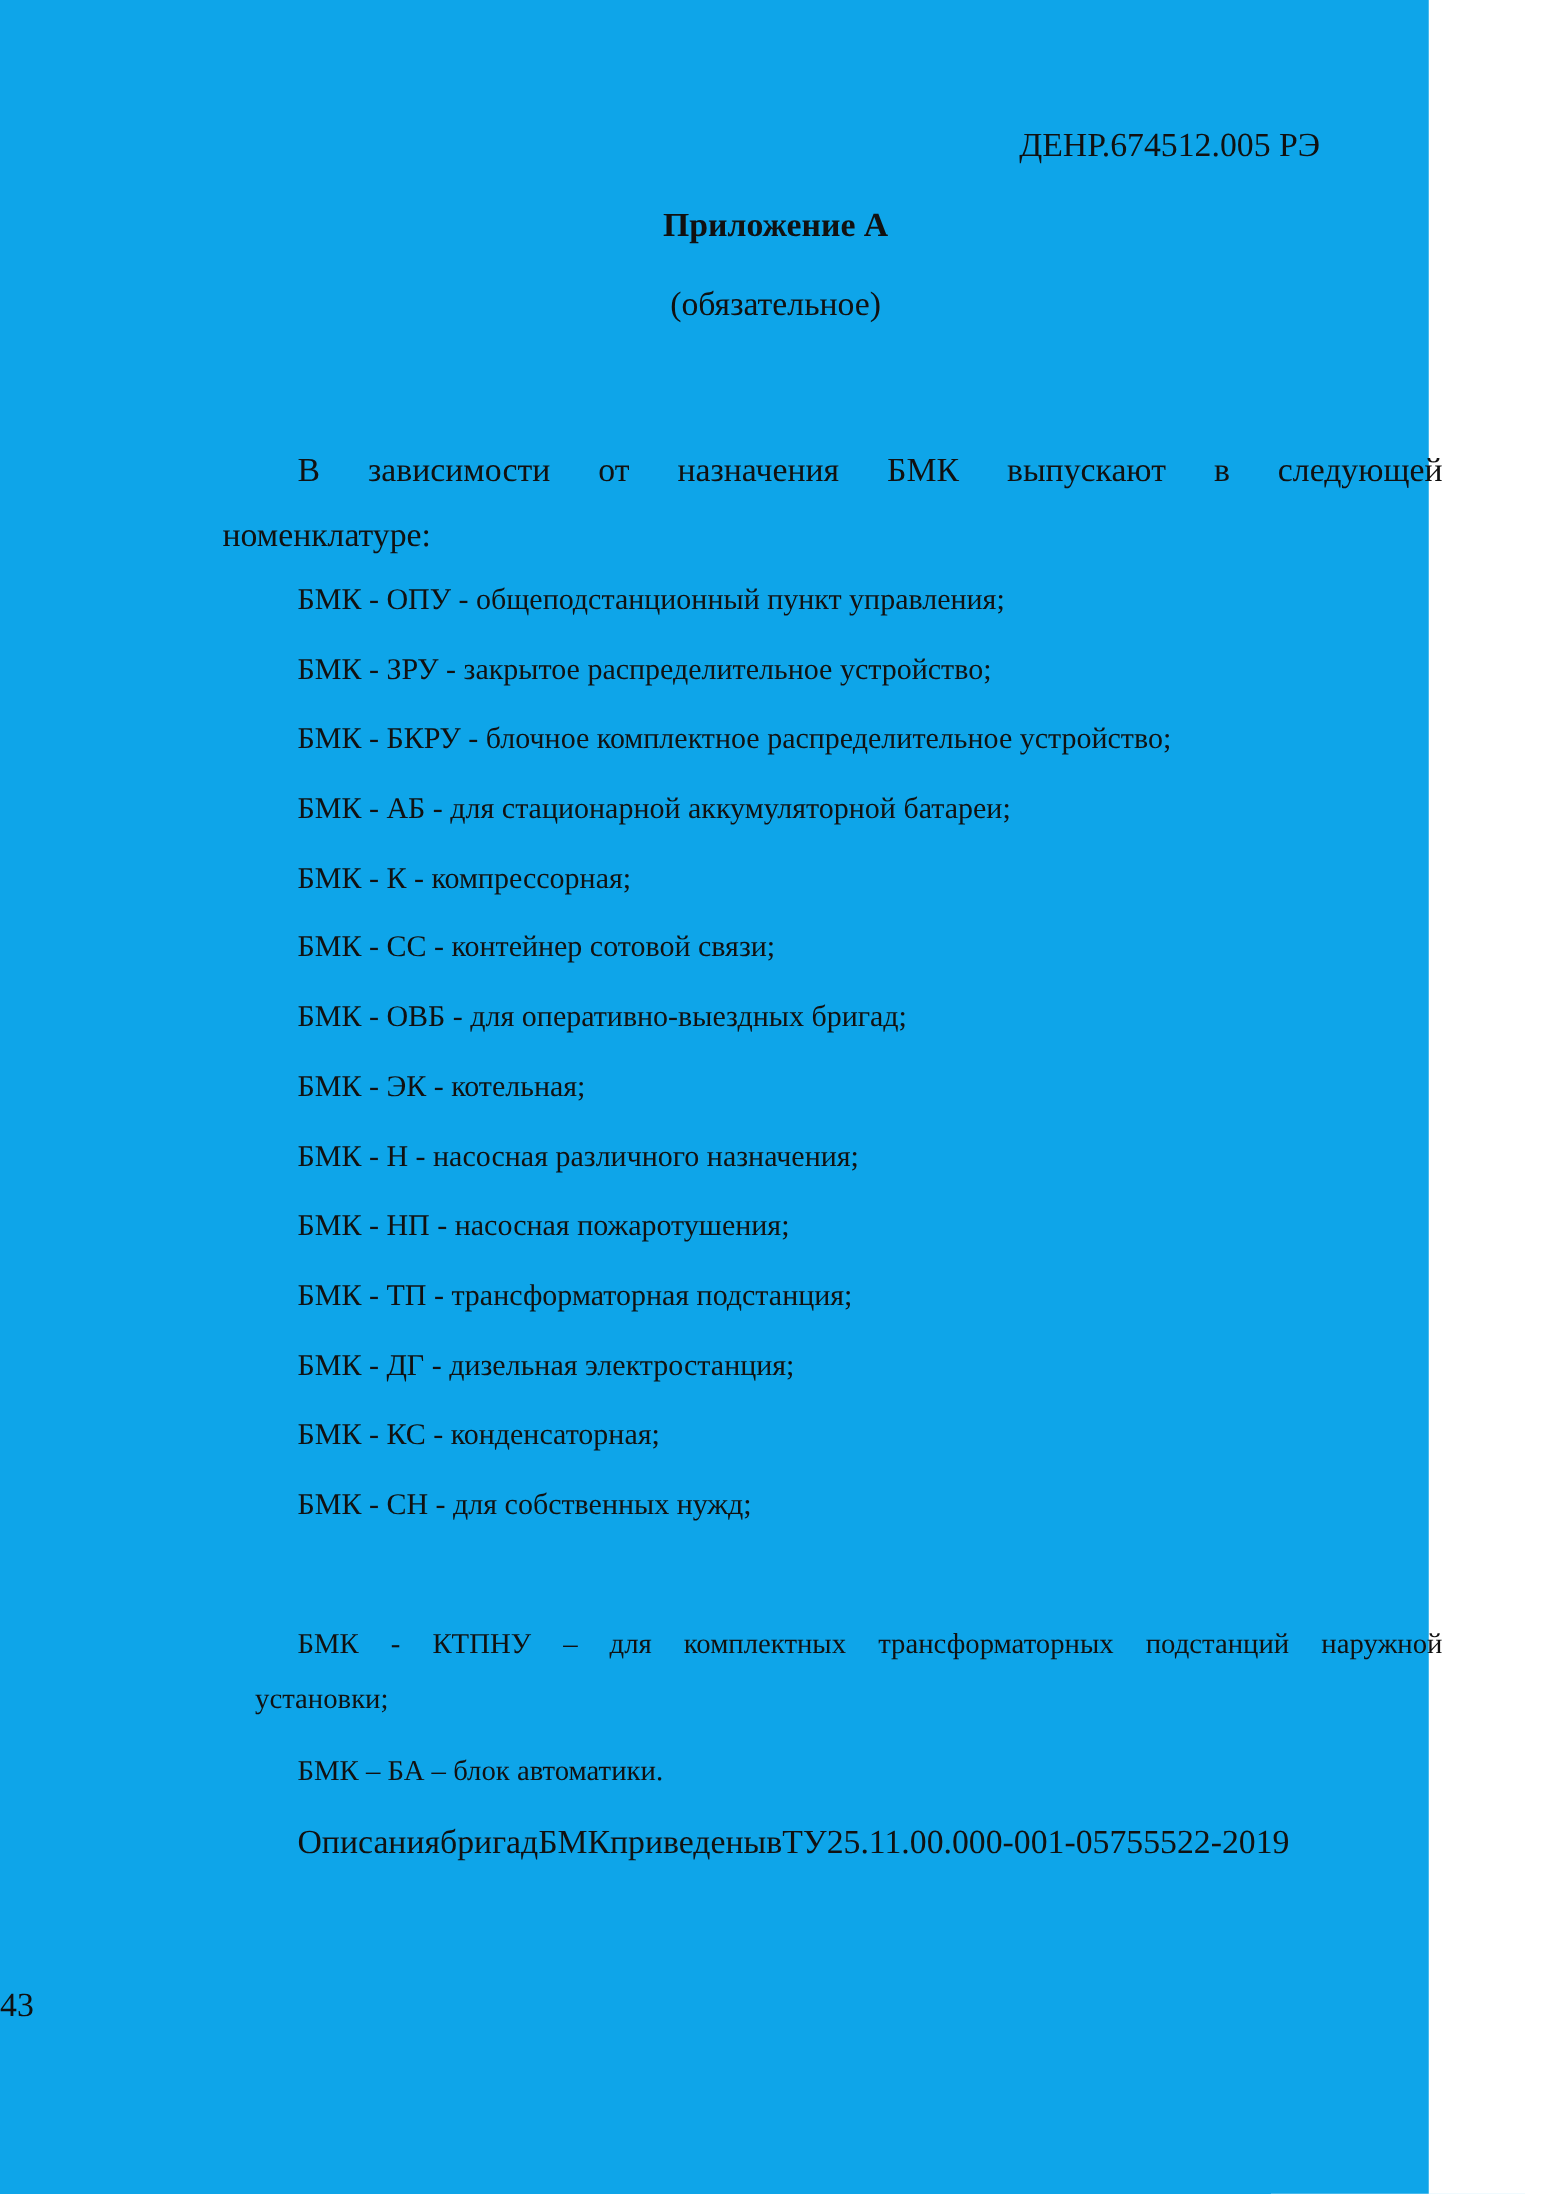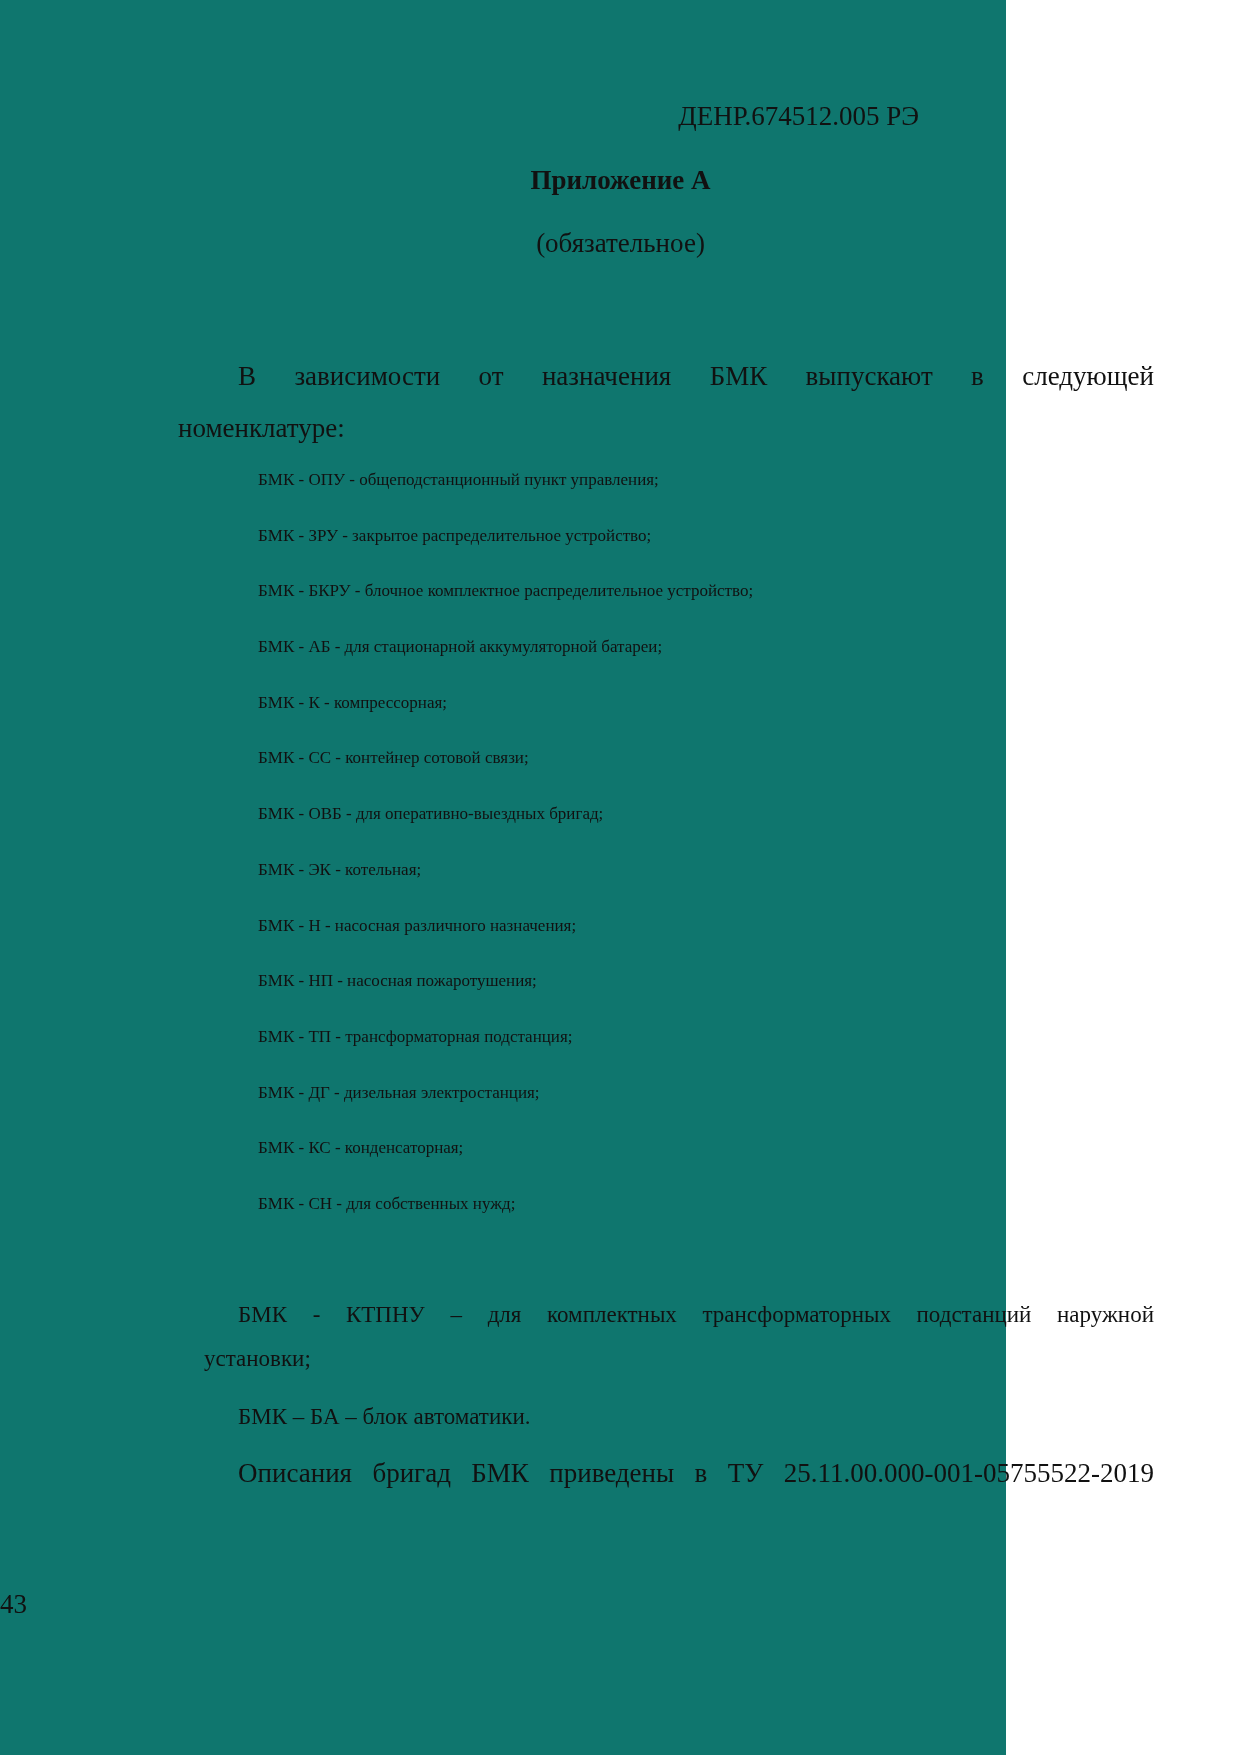--- a/index.html
+++ b/index.html
@@ -11,23 +11,23 @@
       width: 1241px;
       height: 1755px;
       position: relative;
       overflow: hidden;
       font-family: "Liberation Serif", "DejaVu Serif", serif;
       color: #111111;
     }
     .page {
       position: absolute;
       left: 0; top: 0;
-      width: 1006px;
+      width: 1143px;
       height: 1755px;
-      background: #0f766e;
+      background: #0ea5e9;
     }
     .doc-code {
       position: absolute;
       right: 87px;
       top: 100px;
       font-size: 27px;
       line-height: 32px;
       white-space: nowrap;
     }
     .centered {
@@ -75,25 +75,24 @@
     .list {
       position: absolute;
       left: 238px;
       top: 466px;
       width: 916px;
       margin: 0;
       padding: 0;
       list-style: none;
     }
     .list-item {
-      font-size: 17px;
+      font-size: 24px;
       line-height: 28px;
       height: 55.7px;
       white-space: nowrap;
-      margin-left: 20px;
     }
     .wrap-item {
       position: absolute;
       left: 178px;
       top: 1301px;
       width: 976px;
       font-size: 23px;
       line-height: 28px;
     }
     .wrap-line1 {
@@ -114,21 +113,21 @@
       white-space: nowrap;
     }
     .closing {
       position: absolute;
       left: 238px;
       width: 916px;
       top: 1457px;
       font-size: 27px;
       line-height: 32px;
       display: flex;
-      justify-content: space-between;
+      justify-content: flex-start;
       white-space: nowrap;
     }
     .page-number {
       position: absolute;
       left: 0;
       width: 1241px;
       text-align: left;
       top: 1588px;
       font-size: 27px;
       line-height: 32px;

